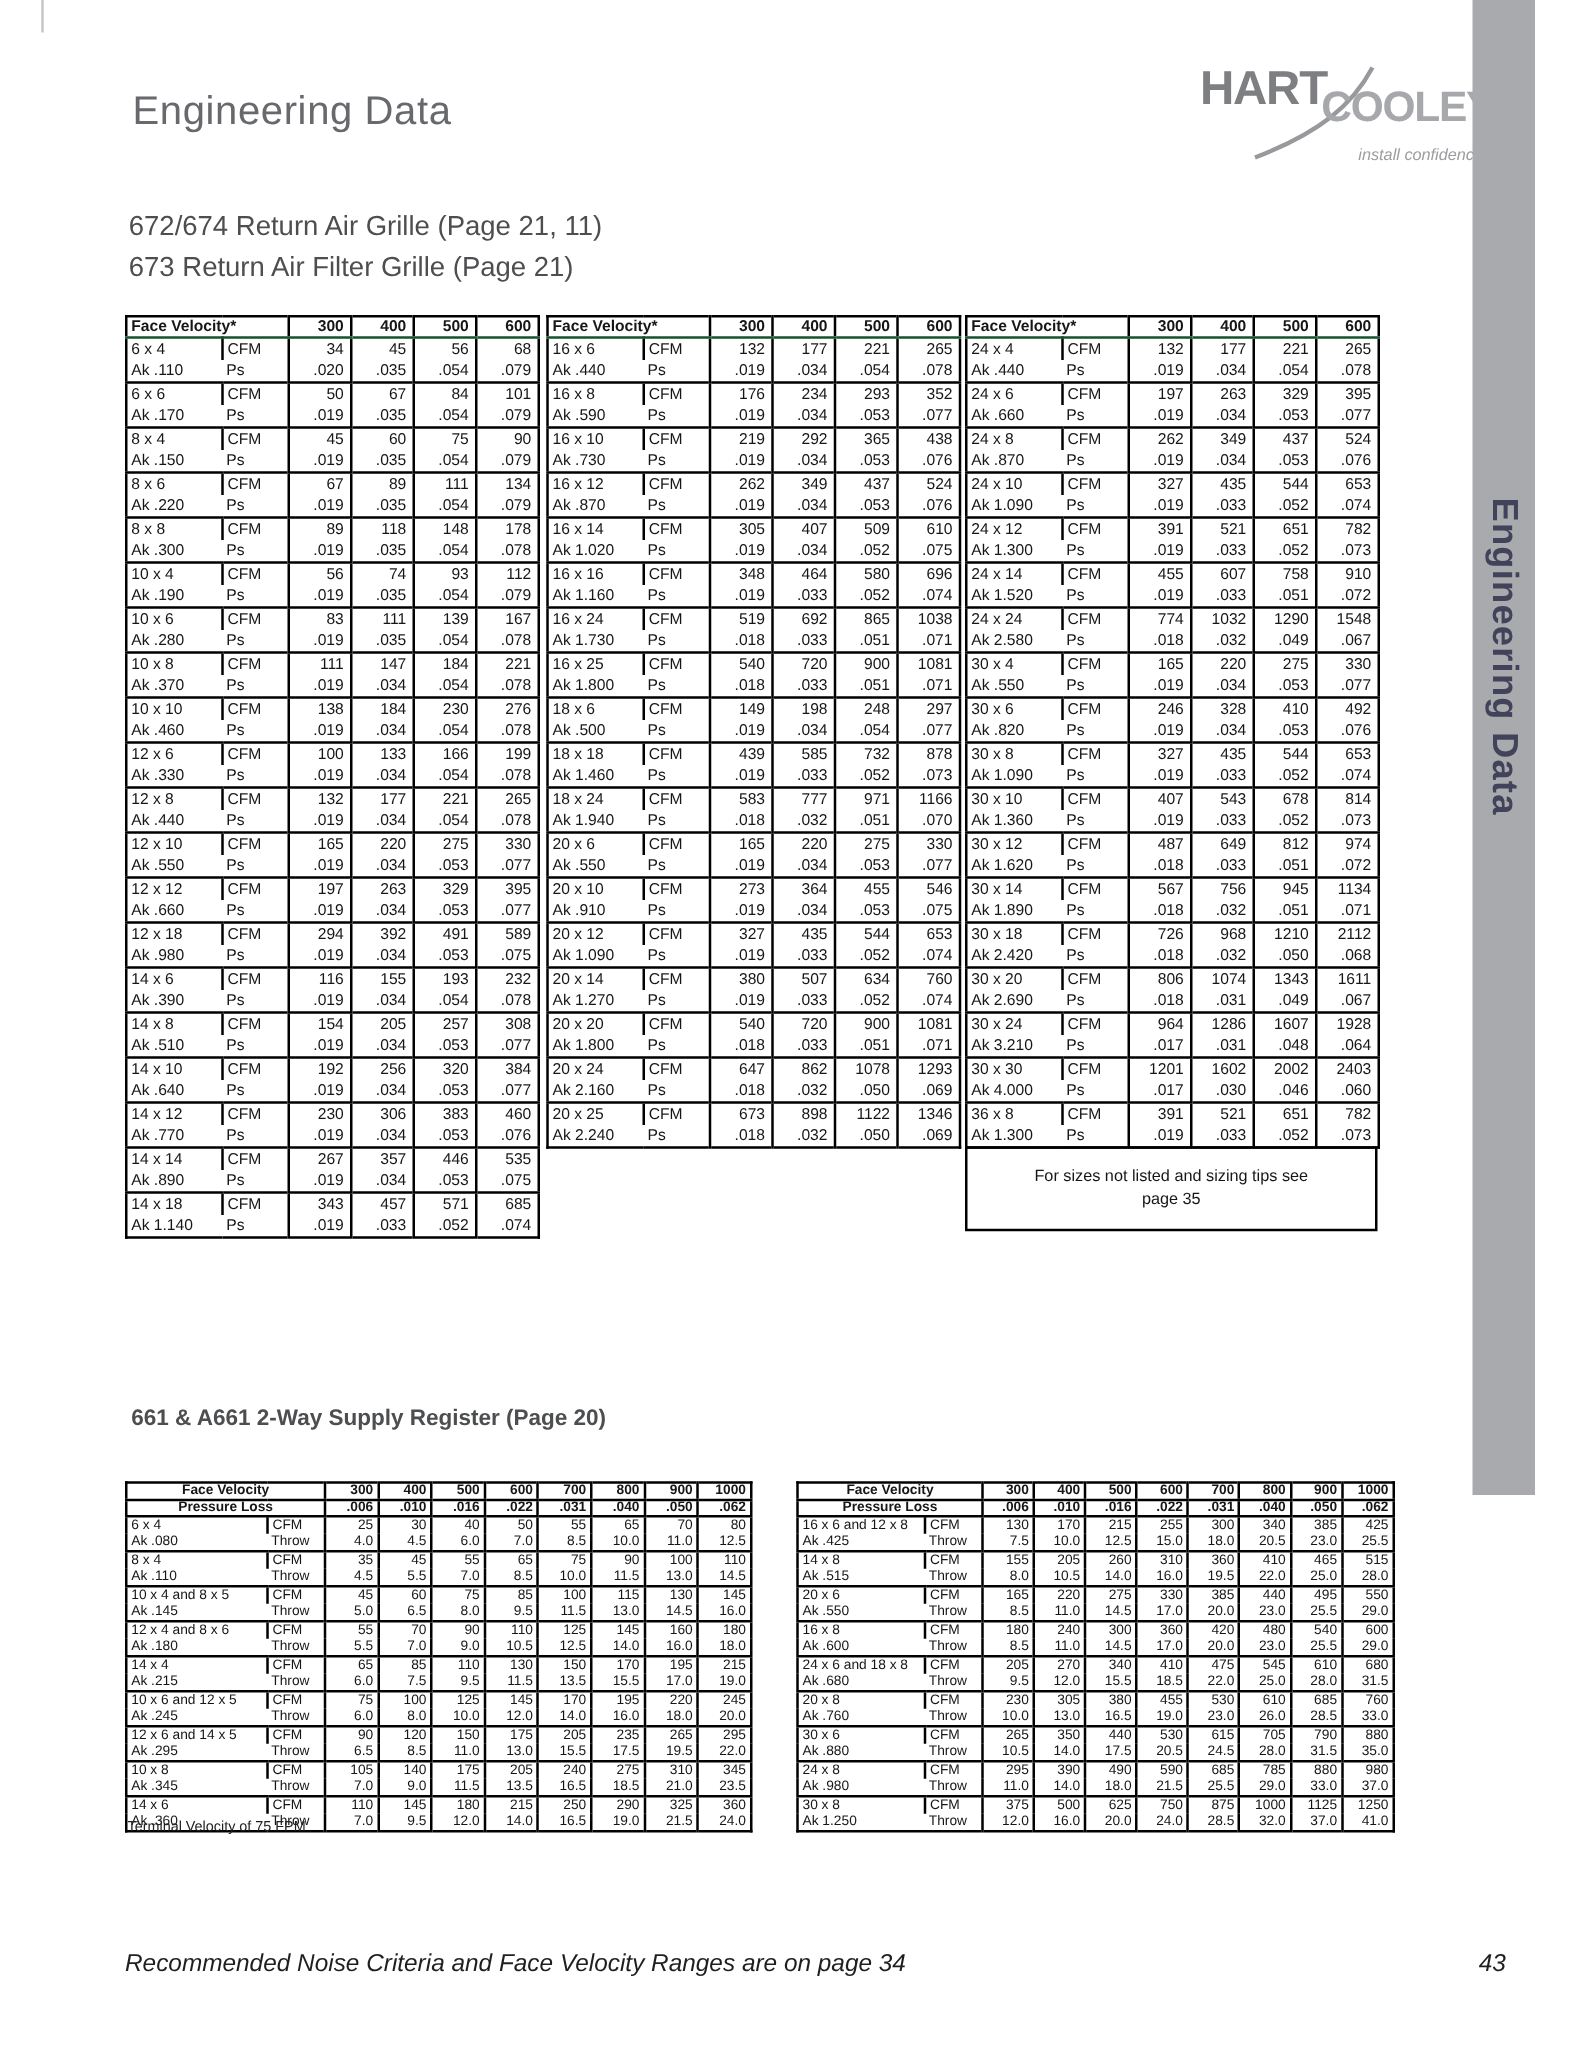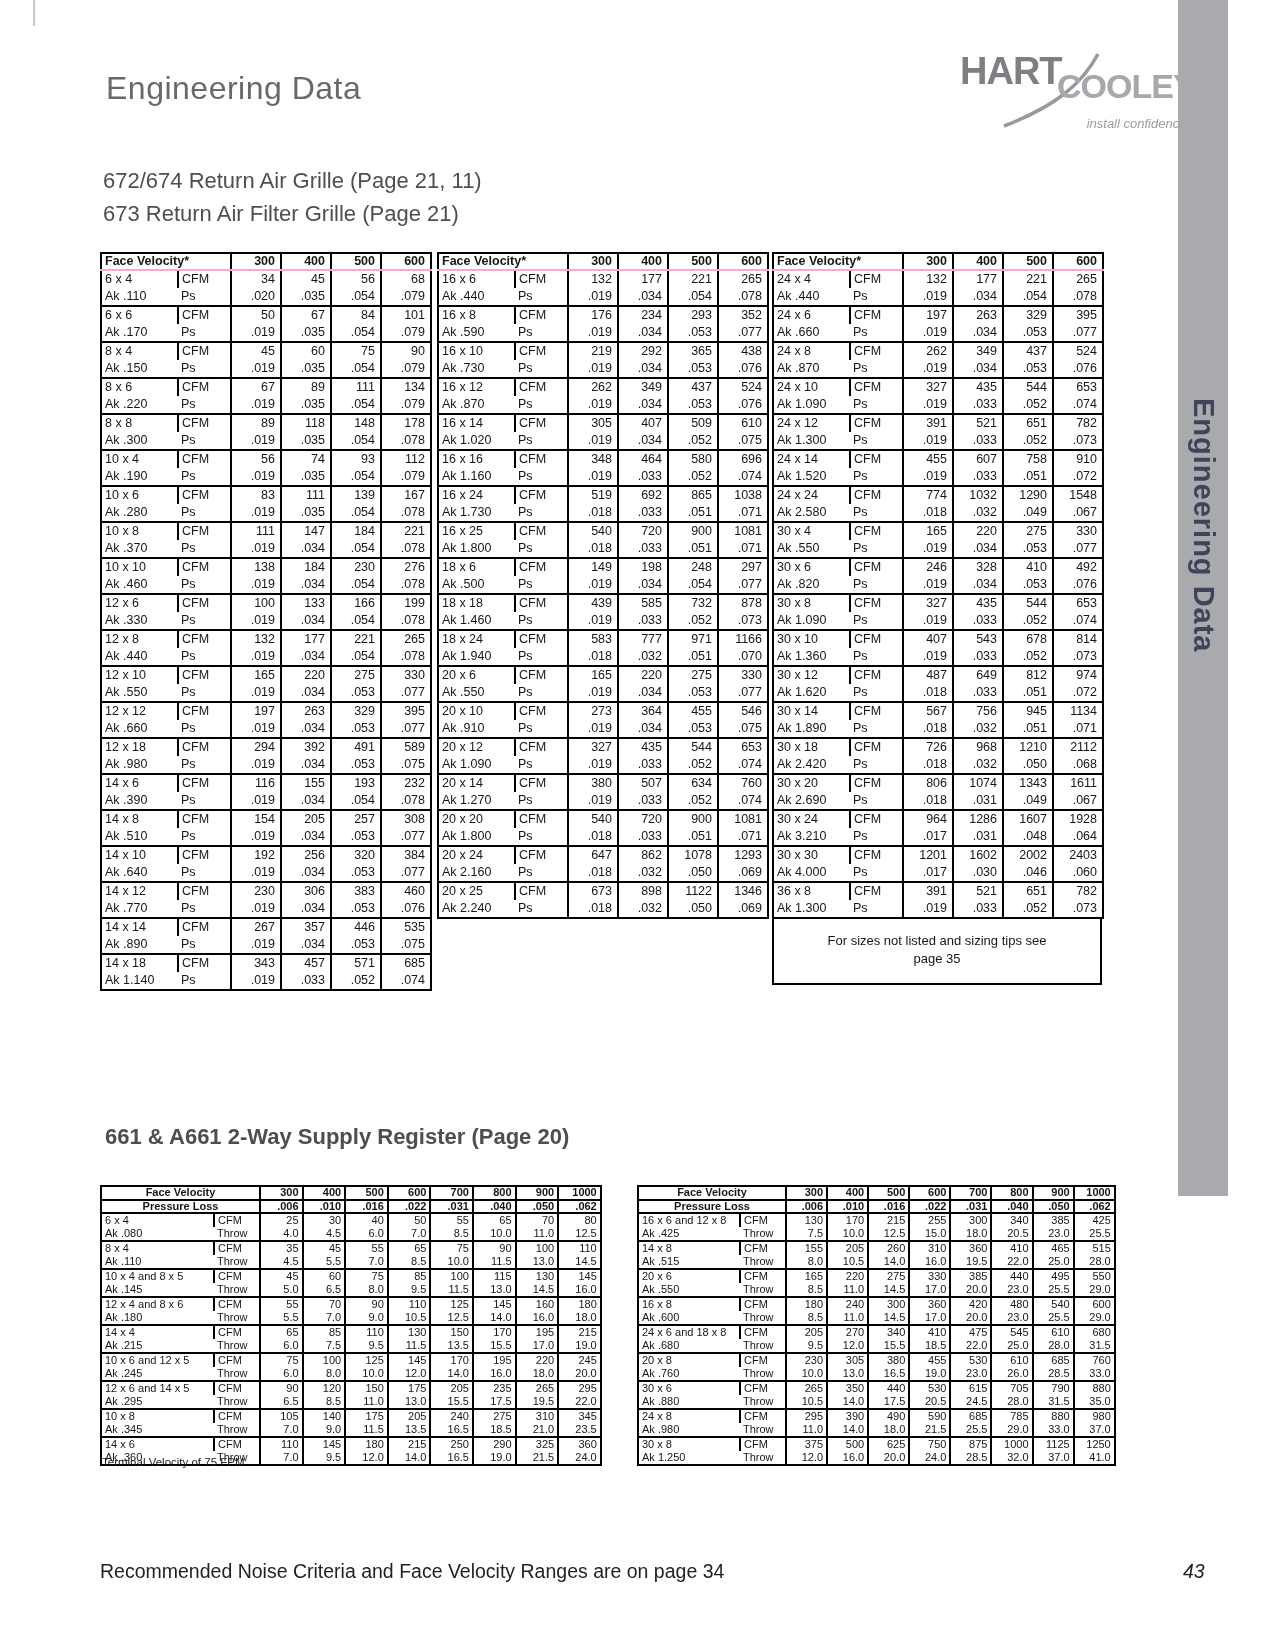--- a/index.html
+++ b/index.html
@@ -22,30 +22,30 @@
   .logo svg{position:absolute;left:30px;top:0;overflow:visible}
 
   
   .sidebar{left:1178px;top:0;width:50px;height:1196px;background:#a8aaad;
     display:flex;justify-content:center}
   .sidebar-text{writing-mode:vertical-rl;margin-top:398px;font-size:29px;
     font-weight:bold;color:#42425a;letter-spacing:1px}
 
   
   .s1-titles{left:103px;top:164px;font-size:22px;font-weight:normal;color:#4d4e50;line-height:33px}
-  .s2-title{left:105px;top:1124px;font-size:22px;font-weight:bold;color:#4d4e50}
+  .s2-title{left:105px;top:1124px;font-size:18px;font-weight:bold;color:#4d4e50}
 
   
   .gtable{top:252px}
   table{border-collapse:collapse;table-layout:fixed;background:#fff}
   td,th{white-space:nowrap;overflow:hidden}
   .gtable table{width:330px;border:2px solid #000}
   .gtable td,.gtable th{font-size:12.5px;height:16px;line-height:15px;
     border-left:2px solid #000;padding:0 5px 0 3px}
-  .gtable th{font-weight:bold;border-bottom:2px solid #f9a8d4}
+  .gtable th{font-weight:bold;border-bottom:2px solid #14532d}
   .gtable td:first-child,.gtable th:first-child{border-left:none}
   .gtable .num{text-align:right;padding-right:5px}
   .gtable tr.gs td{border-top:2px solid #000}
   .gtable .size{vertical-align:top;padding:0}
   .gtable .size div{height:17px;line-height:16px;padding-left:3px}
   .gtable .fl{text-align:left}
   .notebox{border:2px solid #000;margin-top:-2px;width:330px;height:68px;
     text-align:center;font-size:13px;line-height:18px;padding-top:13px}
 
   
@@ -62,21 +62,21 @@
   .rtable .num{text-align:right}
   .rtable tr.gs td{border-top:2px solid #000}
   .rtable .size{vertical-align:top;padding:0}
   .rtable .size div{height:13px;line-height:12.5px;padding-left:3px}
   .rtable .lbl{text-align:left}
   .gtable .lbl{text-align:left}
 
   .terminal-note{left:102px;top:1456px;font-size:11.5px;color:#222}
 
   
-  .footer-note{left:100px;top:1560px;font-size:19.5px;color:#1f1f1f}
+  .footer-note{left:100px;top:1560px;font-size:19.5px;font-style:italic;color:#1f1f1f}
   .page-num{left:1183px;top:1560px;font-size:19.5px;font-style:italic;color:#1f1f1f}
 </style>
 </head>
 <body>
 
 <div class="abs crop-mark"></div>
 
 <div class="abs page-title">Engineering Data</div>
 
 <div class="abs logo">

